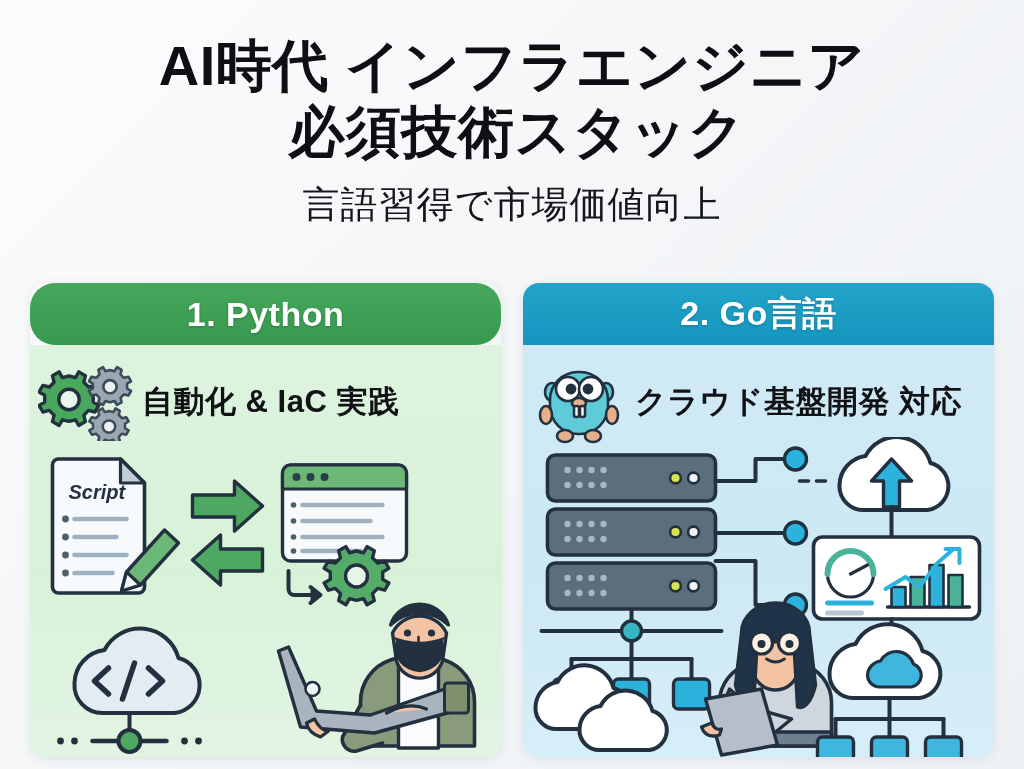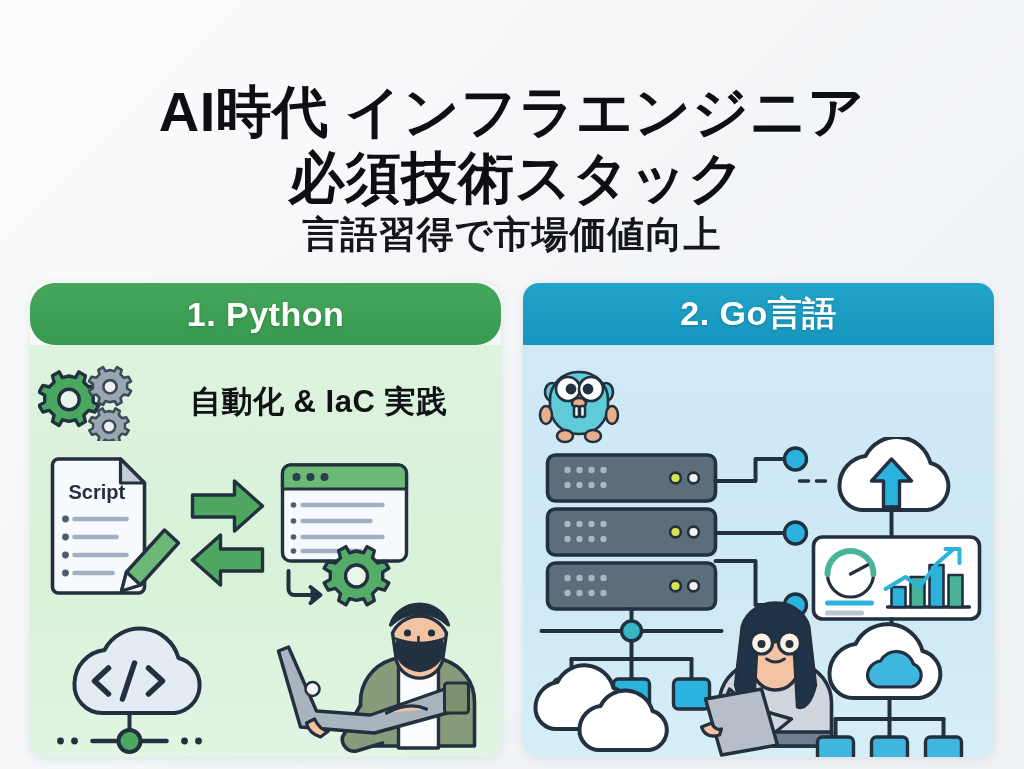--- a/index.html
+++ b/index.html
@@ -14,25 +14,24 @@
     width:1024px; height:769px;
     background:linear-gradient(135deg,#fbfcfd 0%,#f4f6f8 45%,#eef1f4 100%);
   }
 
   
   .header { position:absolute; left:0; top:34px; width:1024px; text-align:center; }
   .title {
     font-weight:bold; color:#0d0f12;
     font-size:56px; line-height:1.14; letter-spacing:0.5px;
     text-shadow:0 1px 0 rgba(255,255,255,.7);
-    margin-top:46px;
   }
   .title-line2 { margin-top:2px;padding-left:10px; }
   .subtitle {
-    font-weight:bold; color:#141619;
+    margin-top:16px; font-weight:normal; color:#141619;
     font-size:37px; letter-spacing:1px;
   }
 
   
   .cards { position:absolute; left:30px; top:283px; width:964px; height:474px; display:flex; gap:22px; }
   .card {
     position:relative; flex:1; border-radius:16px; overflow:hidden;
     box-shadow:0 2px 10px rgba(40,55,70,.10);
   }
   .card-head {
@@ -41,23 +40,23 @@
     text-shadow:0 1px 3px rgba(0,0,0,.22);
   }
   .card-body { position:relative; height:412px; }
   .card-python .card-head { background:linear-gradient(180deg,#45a65c 0%,#389a4e 100%);border-radius:25px; }
   .card-python .card-body { background:linear-gradient(180deg,#ddf3de 0%,#d8f2d9 55%,#e2f5e3 100%); }
   .card-go .card-head { background:linear-gradient(180deg,#22a3c9 0%,#1596be 100%);text-align:right; }
   .card-go .card-body { background:linear-gradient(180deg,#cfeaf5 0%,#cde9f5 55%,#d6eef7 100%); }
 
   .feature-row { position:absolute; left:0; top:14px; width:100%; height:86px; display:flex; align-items:center; }
   .feature-icon { width:112px; display:flex; align-items:center; justify-content:center; }
-  .feature-text { font-weight:bold; font-size:31px; color:#101215; letter-spacing:.5px; white-space:nowrap;margin-left:48px; }
-
-  .scene { position:absolute; left:0; top:92px; width:100%; height:320px; }
+  .feature-text { font-weight:bold; font-size:31px; color:#101215; letter-spacing:.5px; white-space:nowrap; }
+
+  .scene { position:absolute; left:0; top:92px; width:100%; height:320px;font-style:italic; }
   .scene svg { display:block; width:100%; height:100%; }
 </style>
 </head>
 <body>
 
 <div id="poster">
 
   <div class="header">
     <div class="title">
       <div>AI時代 インフラエンジニア</div>
@@ -222,20 +221,21 @@
                 <ellipse cx="43" cy="43" rx="7" ry="5" fill="#e8b08a"></ellipse>
                 <rect x="38" y="46" width="5" height="11" rx="2" fill="#ffffff"></rect>
                 <rect x="44" y="46" width="5" height="11" rx="2" fill="#ffffff"></rect>
                 <ellipse cx="10" cy="55" rx="6" ry="9" fill="#e8b08a"></ellipse>
                 <ellipse cx="76" cy="55" rx="6" ry="9" fill="#e8b08a"></ellipse>
                 <ellipse cx="29" cy="76" rx="8" ry="6" fill="#e8b08a"></ellipse>
                 <ellipse cx="57" cy="76" rx="8" ry="6" fill="#e8b08a"></ellipse>
               </g>
             </svg>
           </div>
+          <div class="feature-text">クラウド基盤開発 対応</div>
         </div>
 
         <div class="scene">
           <svg viewBox="0 0 470 320" preserveAspectRatio="xMidYMid meet">
             <g stroke="#22303f" stroke-linejoin="round" stroke-linecap="round">
 
               <g>
                 <rect x="24" y="18" width="168" height="46" rx="8" fill="#5c6d7c" stroke-width="3.6"></rect>
                 <rect x="24" y="72" width="168" height="46" rx="8" fill="#5c6d7c" stroke-width="3.6"></rect>
                 <rect x="24" y="126" width="168" height="46" rx="8" fill="#5c6d7c" stroke-width="3.6"></rect>

